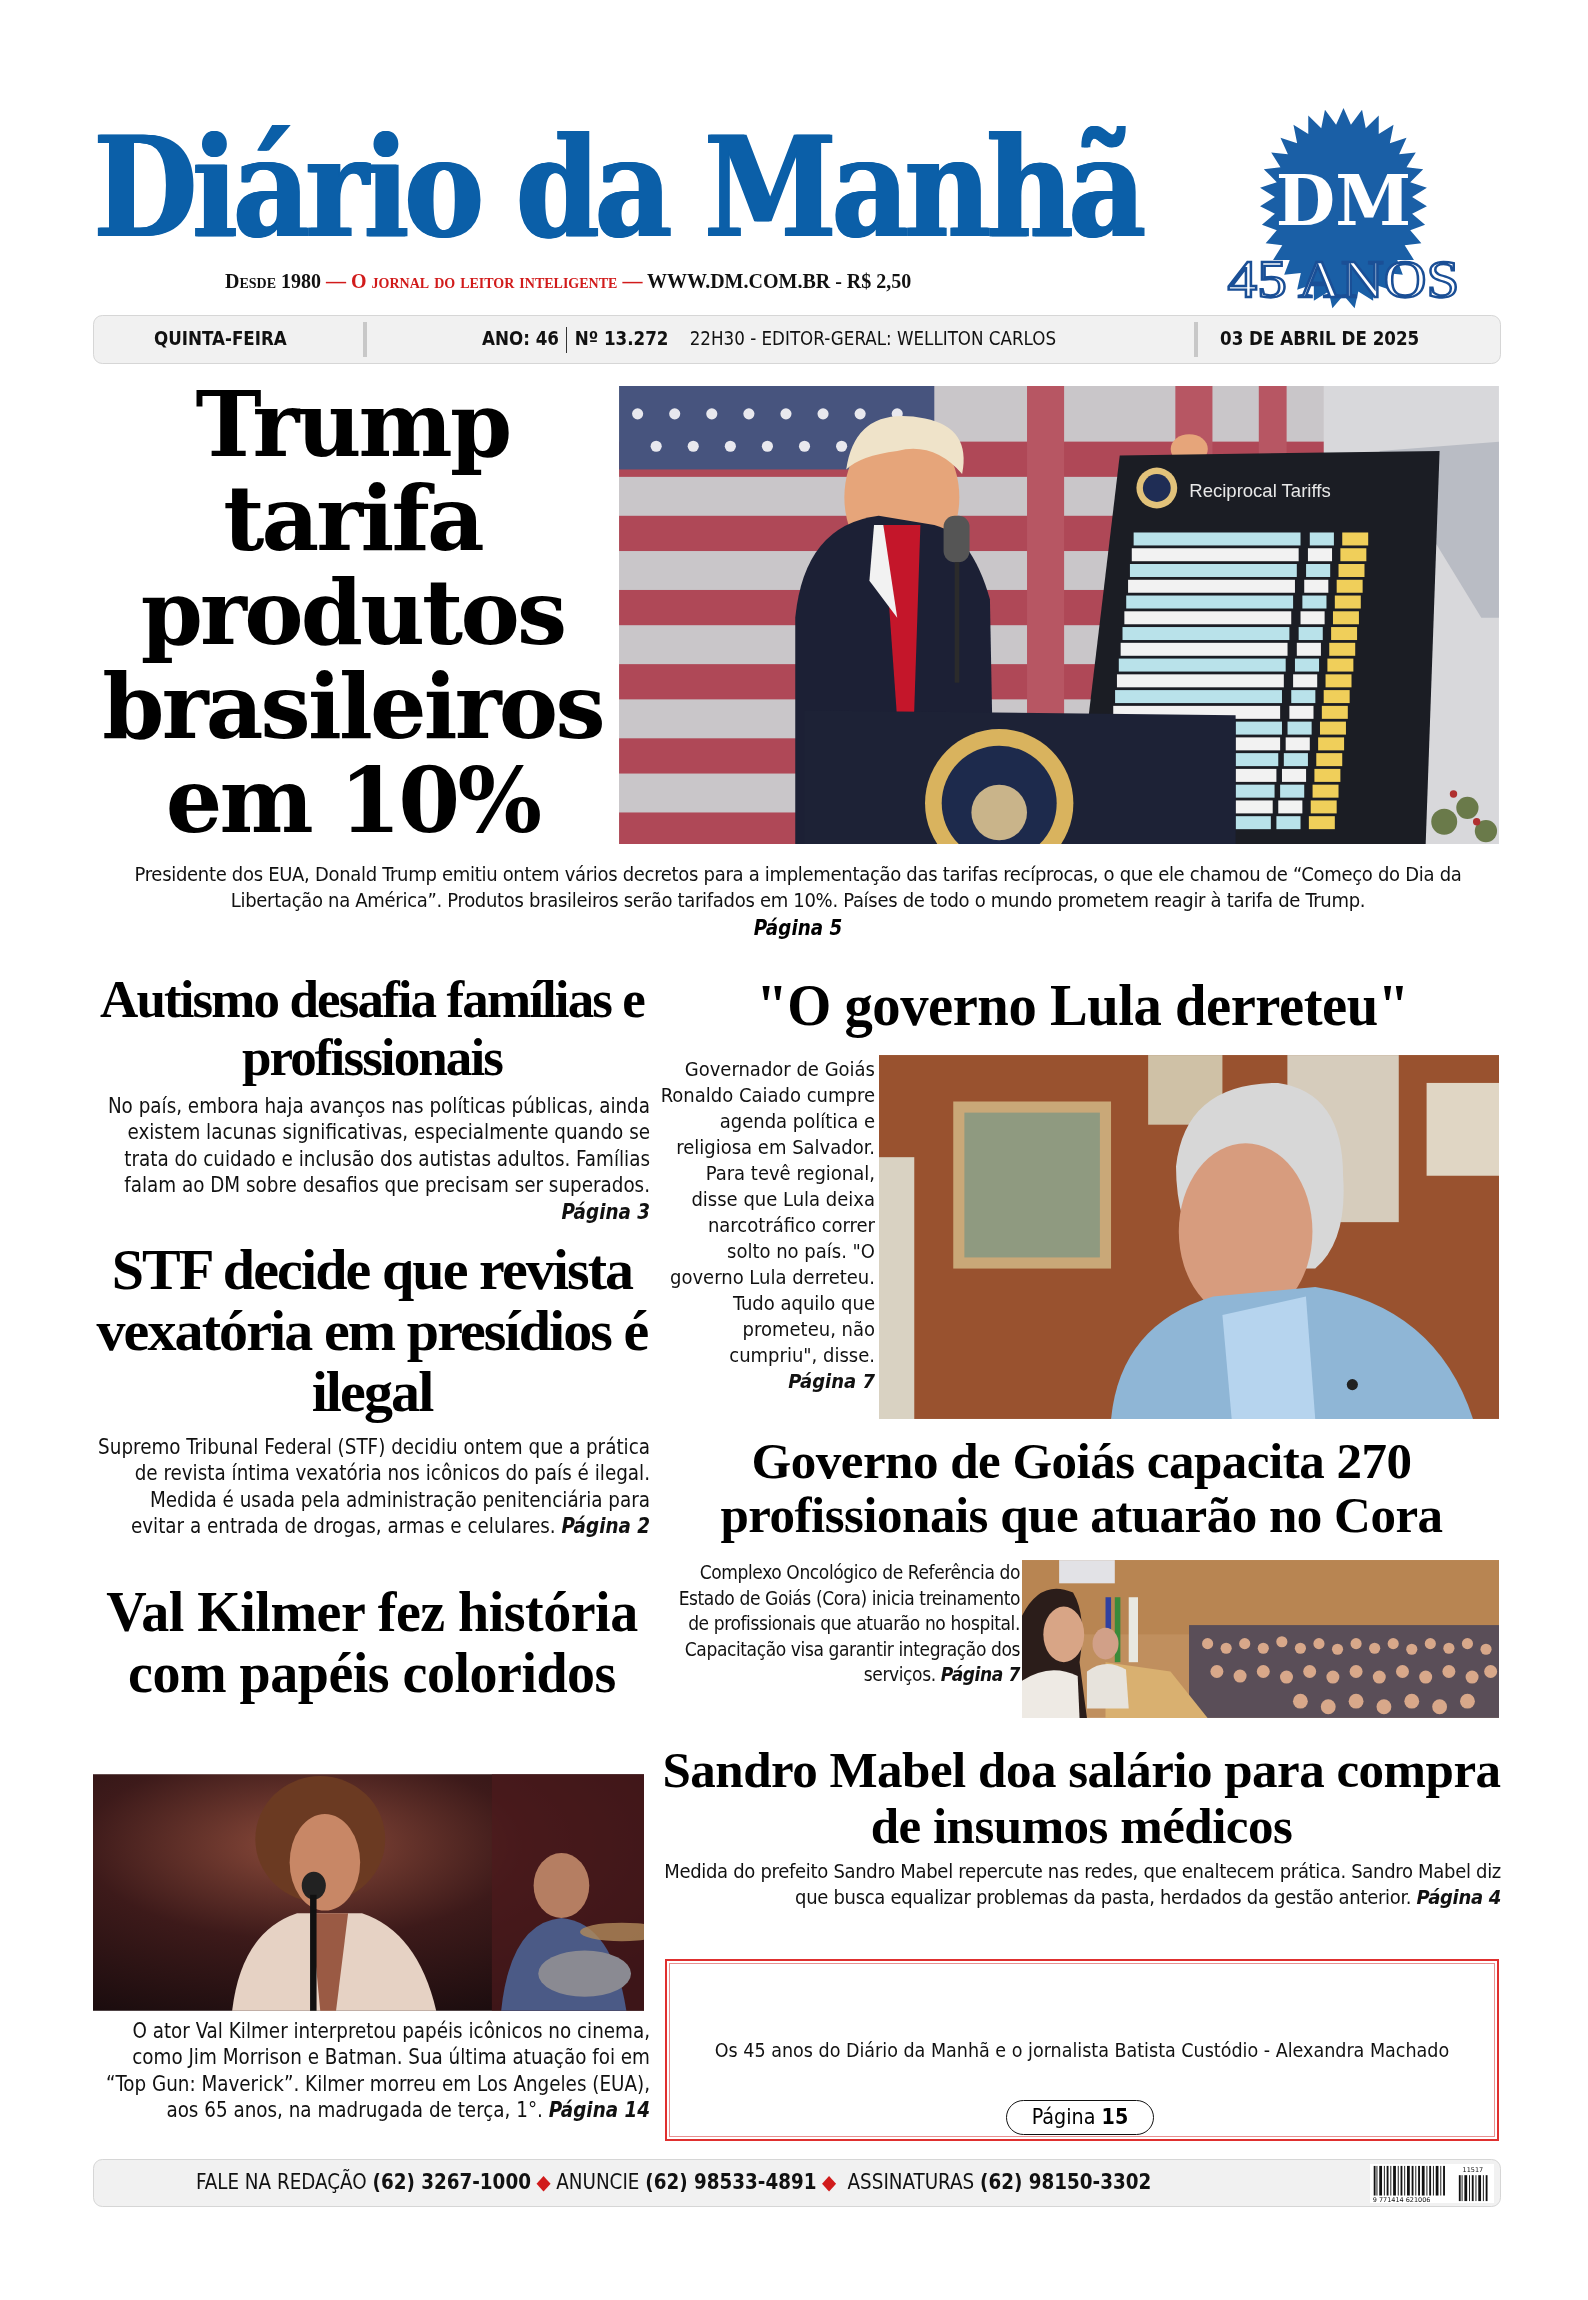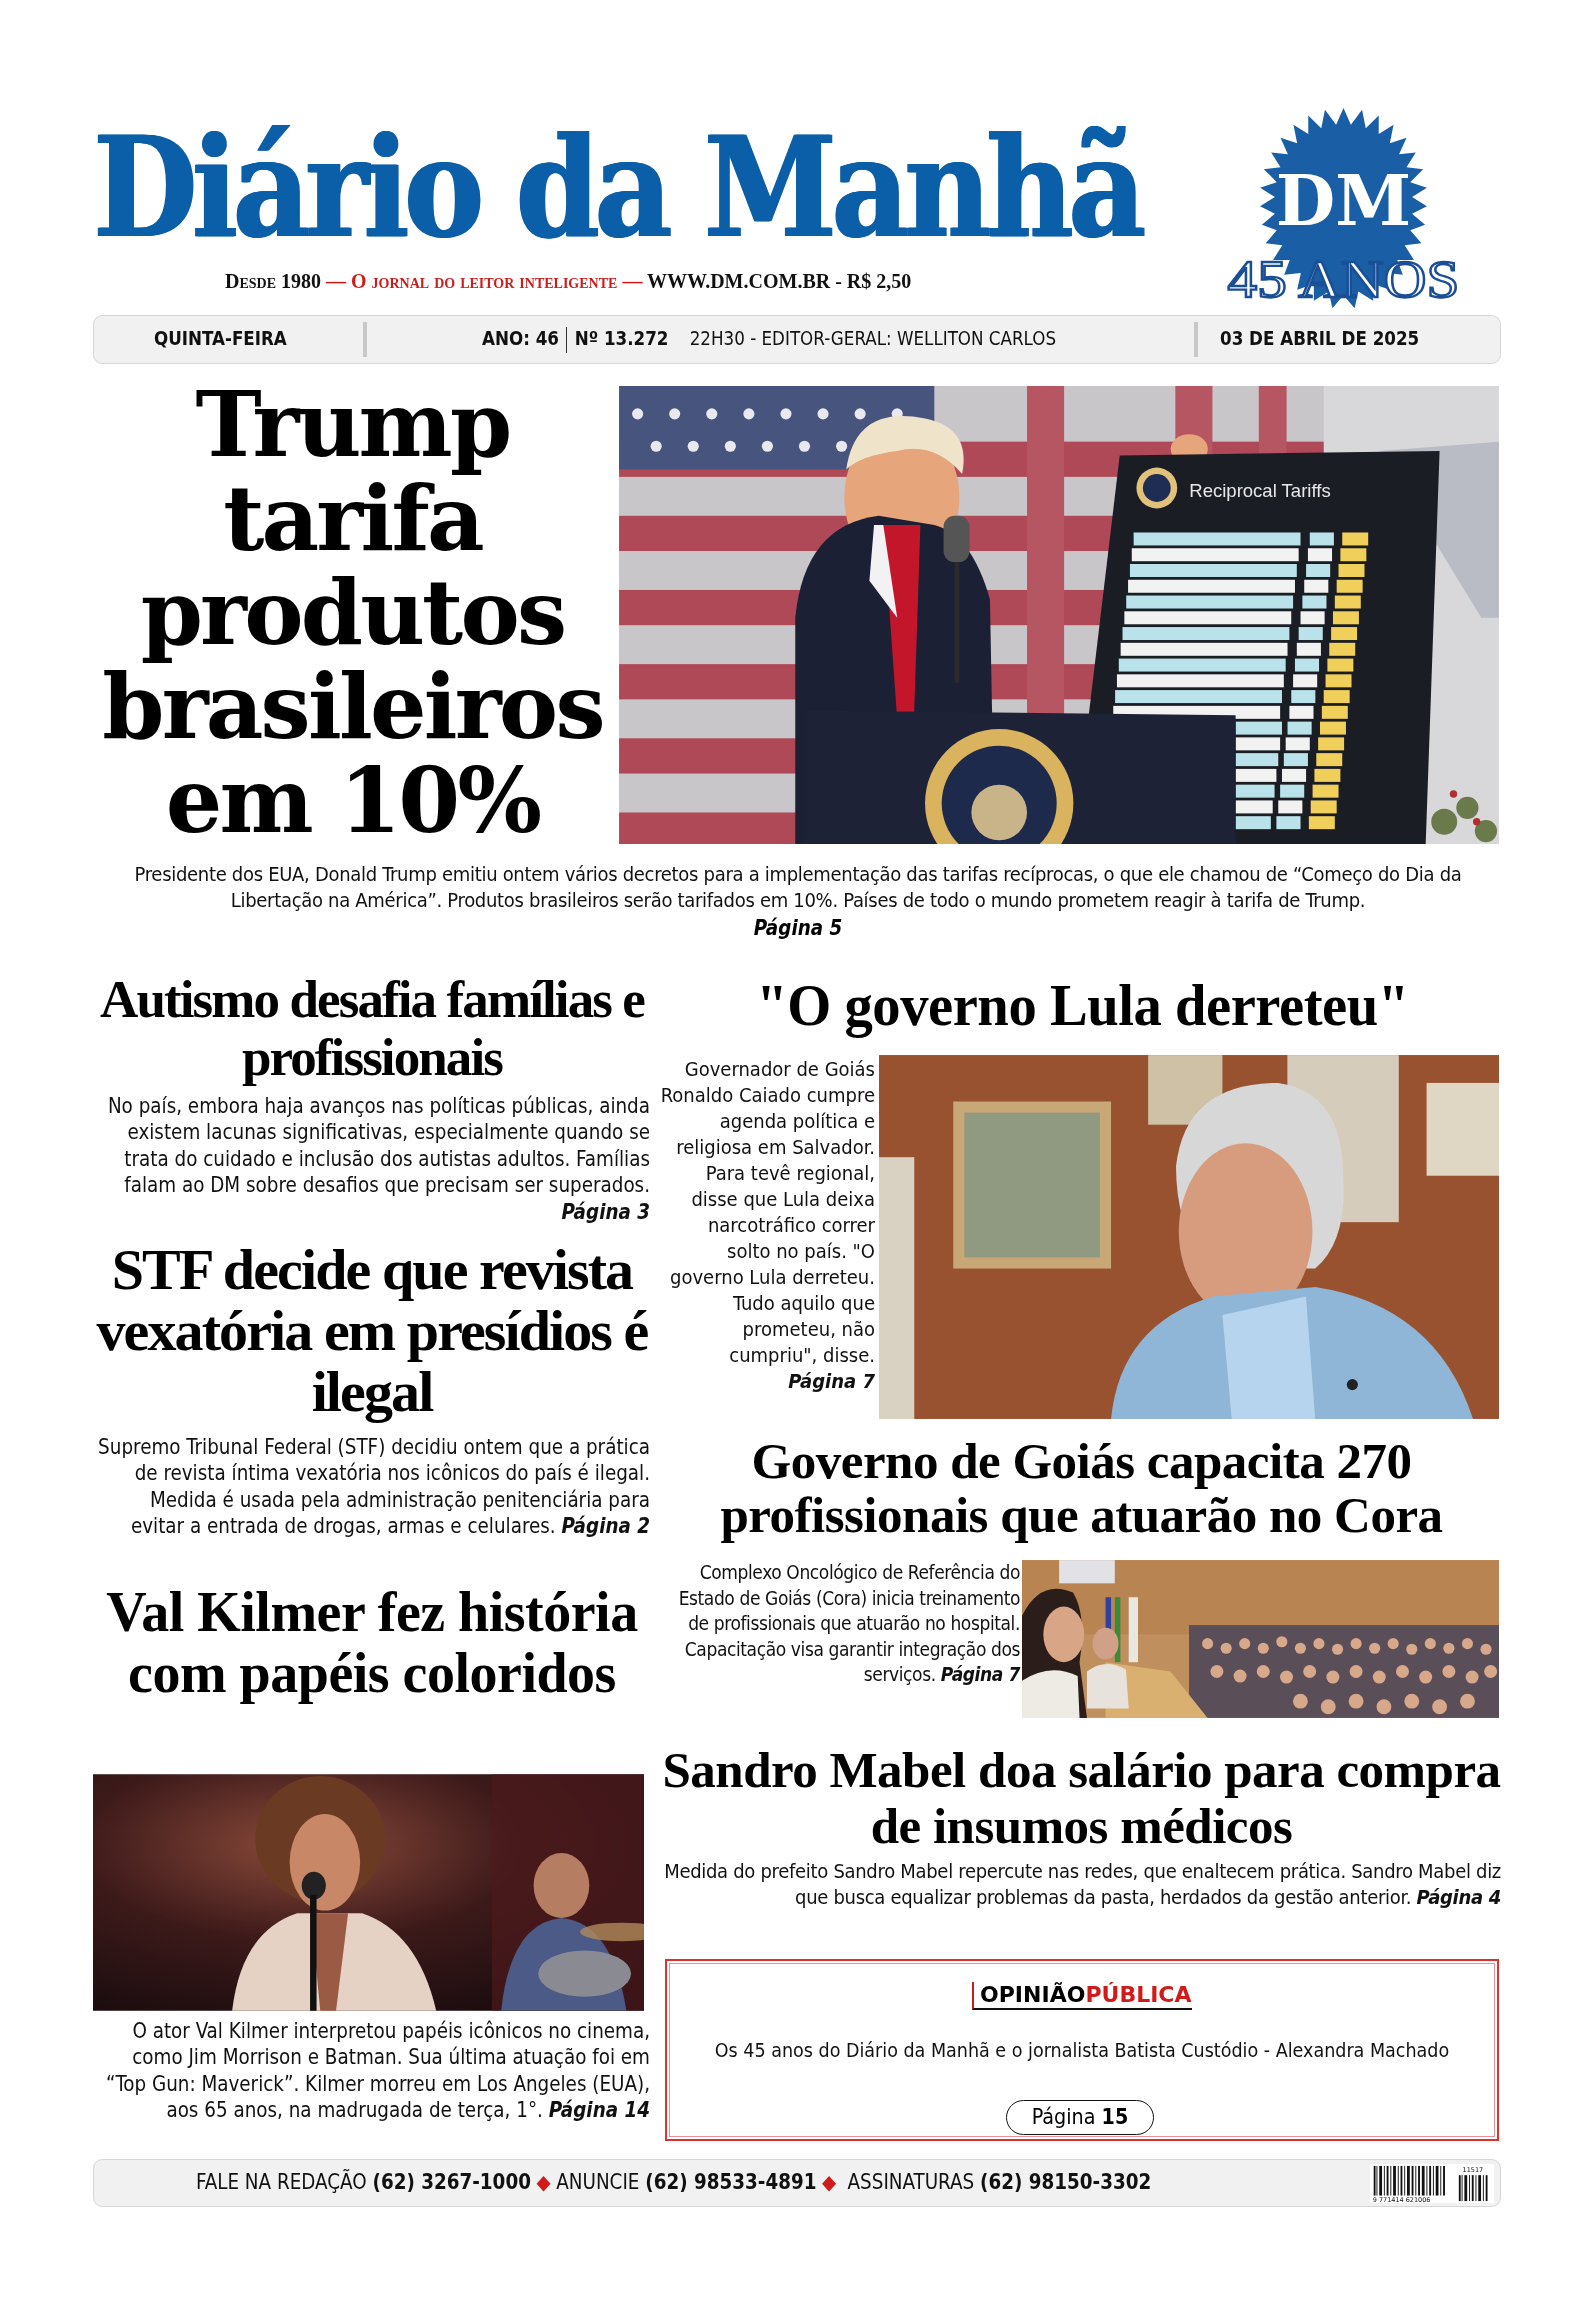--- a/index.html
+++ b/index.html
@@ -422,23 +422,20 @@
   </svg>
 </div>
 
 <div class="abs h-serif mabel-h">Sandro Mabel doa salário para compra de insumos médicos</div>
 <div class="abs body-sans mabel-t">
   <span>Medida do prefeito Sandro Mabel repercute nas redes, que enaltecem prática. Sandro Mabel diz que busca equalizar problemas da pasta, herdados da gestão anterior.</span>
   <span class="pagina">Página 4</span>
 </div>
 
 <div class="abs opiniao">
-  <div class="op-title">
-    <span class="inner"><span class="t1">OPINIÃO</span><span class="t2">PÚBLICA</span></span>
-  </div>
   <div class="op-lines">
     <div>Os 45 anos do Diário da Manhã e o jornalista Batista Custódio - Alexandra Machado</div>
   </div>
   <div class="op-page">
     <span>Página</span>
     <span class="b">15</span>
   </div>
 </div>
 
 <div class="abs footer">

